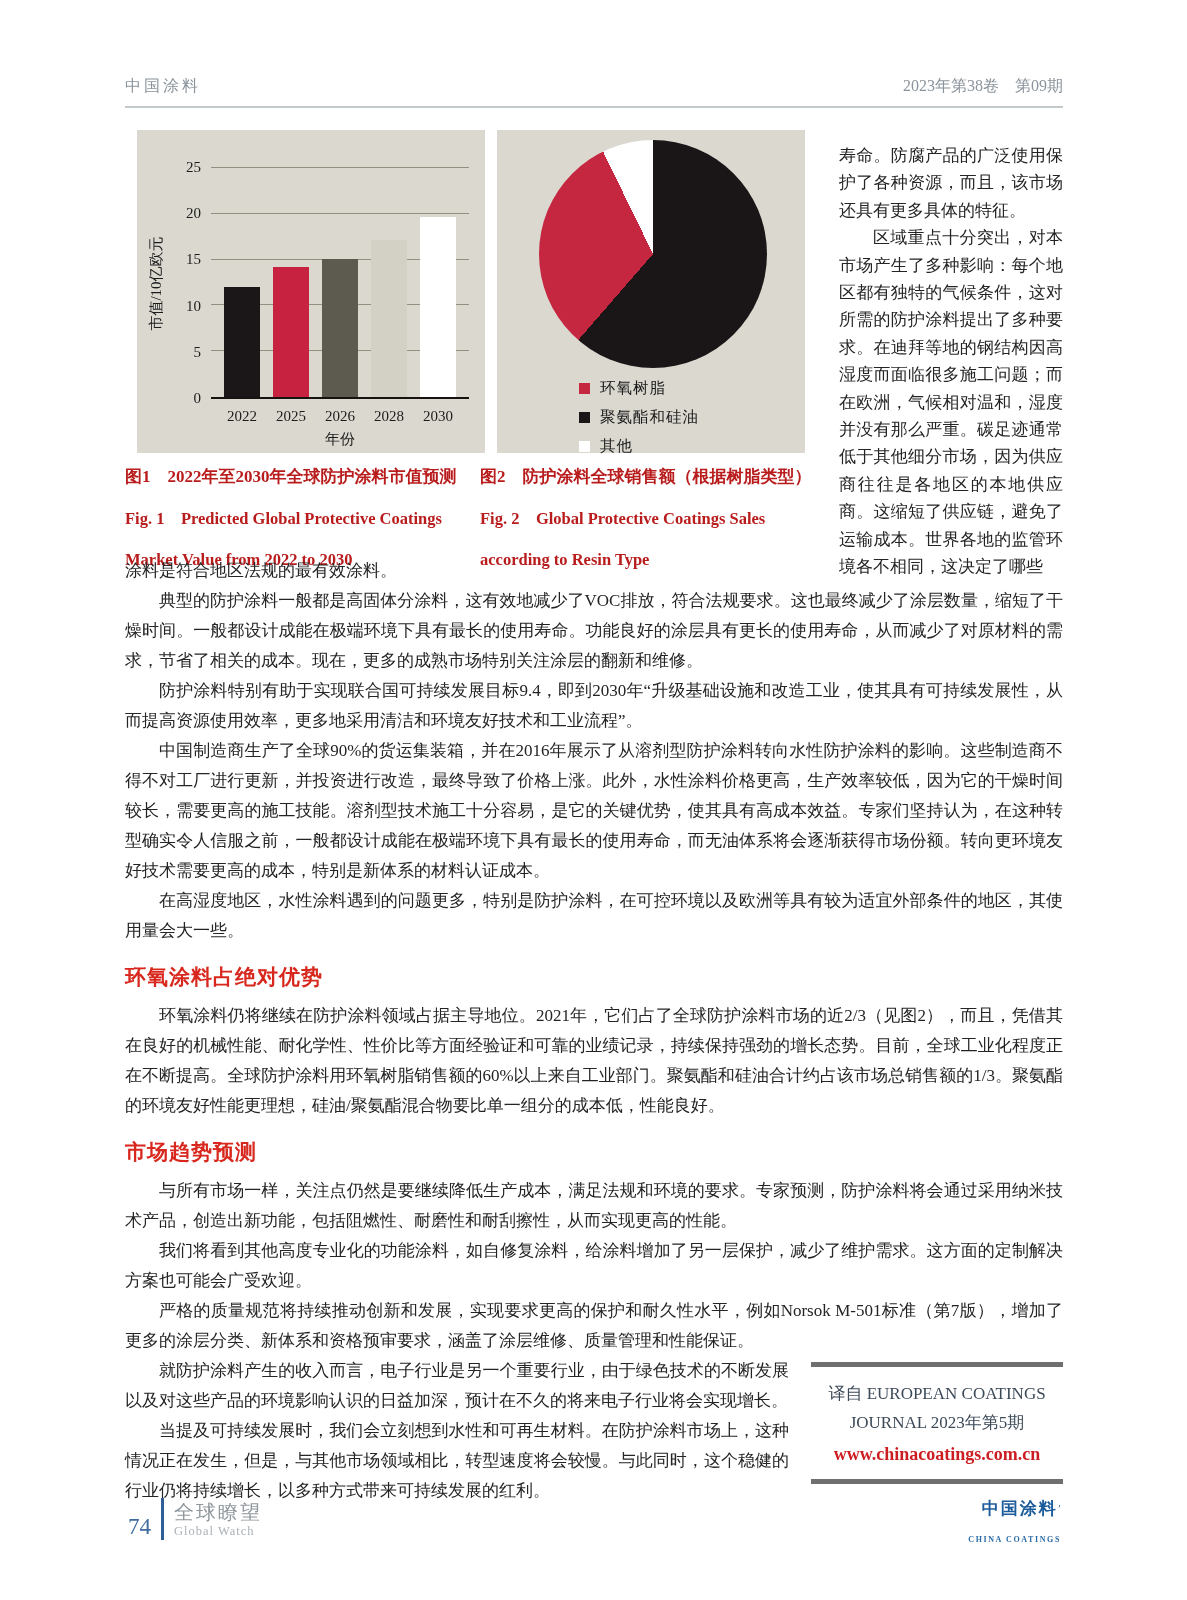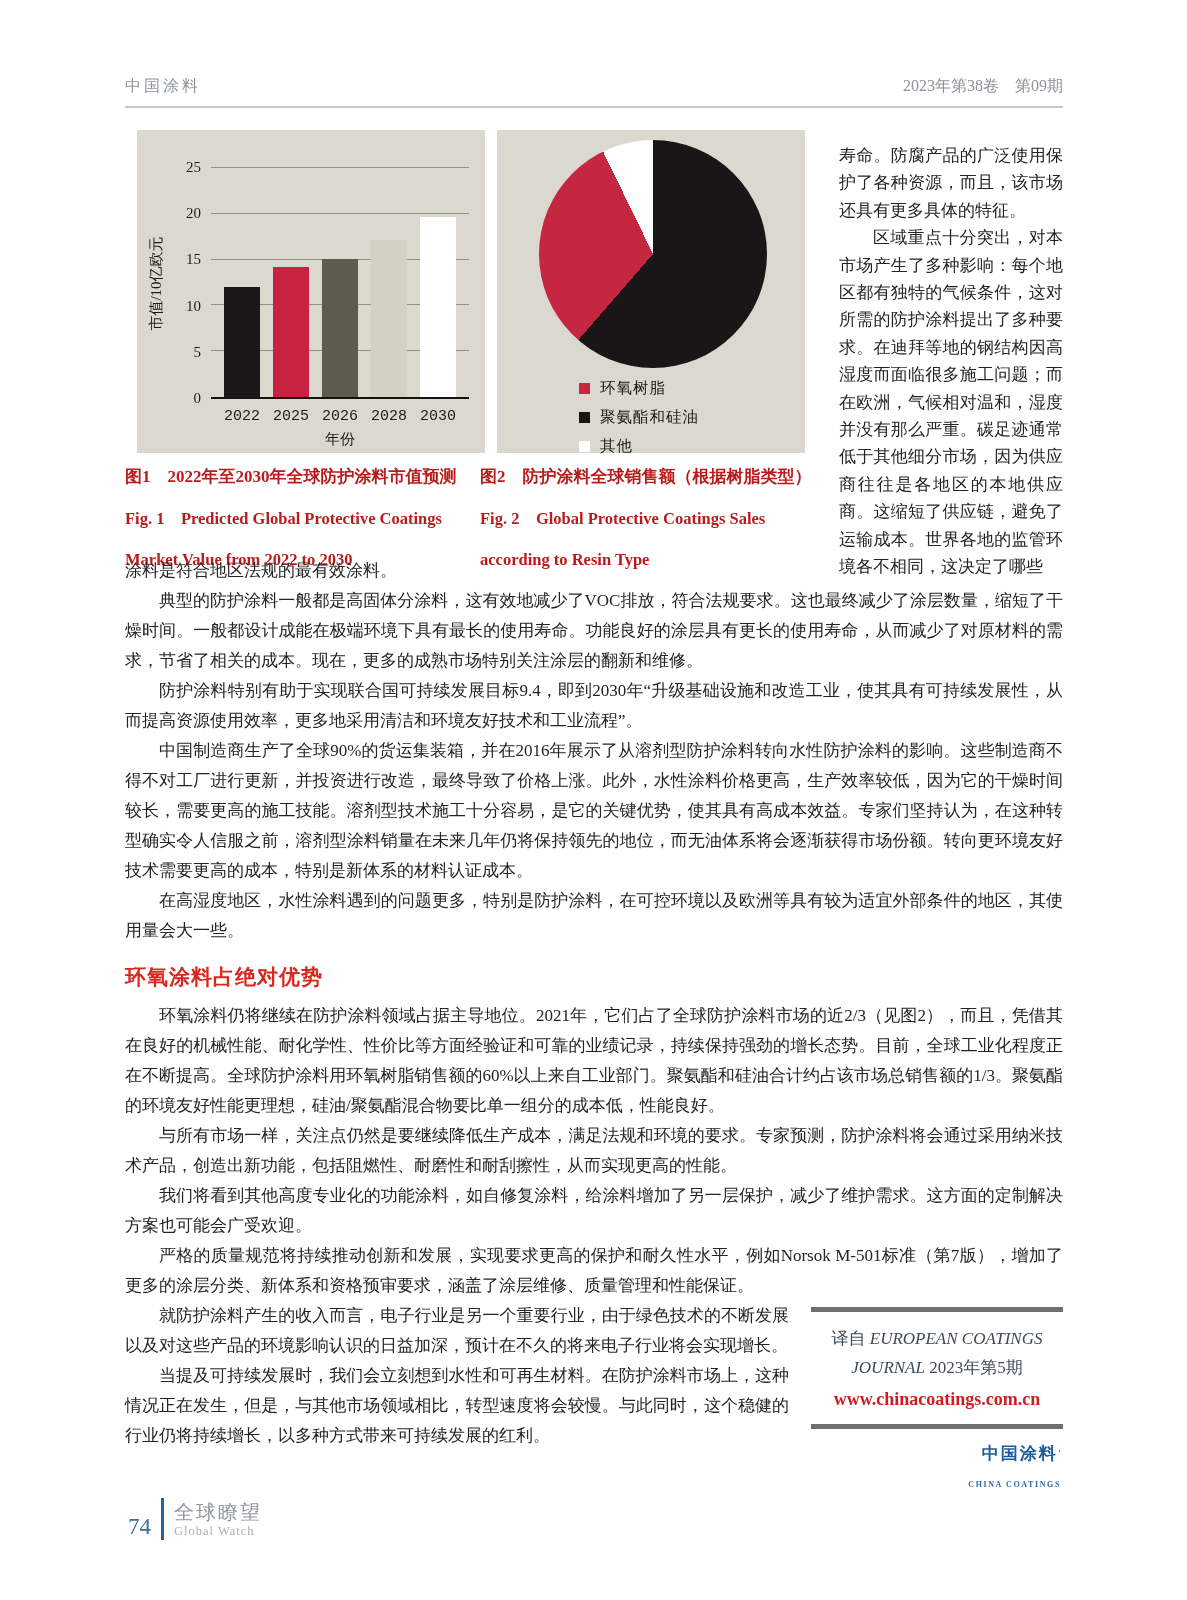--- a/index.html
+++ b/index.html
@@ -29,21 +29,21 @@
   .bars { position:absolute; left:0; right:0; top:0; bottom:0; display:flex; align-items:flex-end; justify-content:space-evenly; }
   .bar { width:36px; }
   .yticks { position:absolute; left:40px; top:38px; bottom:54px; width:28px; }
   .ytick { position:absolute; right:4px; font-size:15px; color:#1c1c1c; }
   .yaxis-title {
     position:absolute; left:8px; top:38px; bottom:54px; width:22px;
     display:flex; align-items:center; justify-content:center;
   }
   .yaxis-title span { transform:rotate(-90deg); white-space:nowrap; font-size:15px; color:#1c1c1c; }
   .xlabels { position:absolute; left:74px; right:16px; bottom:28px; display:flex; justify-content:space-evenly; }
-  .xlabels span { width:36px; text-align:center; font-size:15px; color:#1c1c1c; margin:0 0;font-family:Liberation Mono, monospace; }
+  .xlabels span { width:36px; text-align:center; font-size:15px; color:#1c1c1c; margin:0 0; }
   .xaxis-title { position:absolute; left:74px; right:16px; bottom:4px; text-align:center; font-size:15px; color:#1c1c1c; }
   
   .pie { position:absolute; left:42px; top:10px; width:228px; height:228px; border-radius:50%; }
   .pie-legend { position:absolute; left:82px; top:248px;text-align:center; }
   .legend-item { display:flex; align-items:center; margin-bottom:8px; }
   .legend-swatch { width:11px; height:11px; margin-right:10px; flex:0 0 auto; }
   .legend-label { font-size:15.5px; color:#1a1a1a; letter-spacing:1px; }
   
   .caption { position:absolute; text-align:left; color:#b91c1c; }
   #fig1-cap { left:0px; top:334px; width:372px; }
@@ -68,21 +68,21 @@
     color:#d8281e; font-size:21px; font-weight:bold;
     letter-spacing:1px; margin:16px 0 9px 0; text-indent:0;
   }
   
   .attr-box {
     float:right; width:252px; margin-left:22px; margin-top:6px; margin-bottom:4px;
     text-indent:0; text-align:center;
   }
   .attr-bar { height:5px; background:#6f6f6f; }
   .attr-text { margin:12px 6px 2px 6px; font-size:17px; line-height:29px; color:#3c4a58; }
-  .attr-text .it { font-style:italic; }
+  .attr-text .it { }
   .attr-link { display:block; margin:2px 0 10px 0; font-size:18px; font-weight:bold; color:#cc1e22; text-decoration:none; }
   .logo-wrap { margin-top:10px; text-align:right; padding-right:2px; }
   .logo-zh { font-size:17px; font-weight:bold; color:#1c5c9b; letter-spacing:2px; }
   .logo-mark { font-size:10px; vertical-align:top; color:#1c5c9b; }
   .logo-en { font-size:8px; font-weight:bold; color:#2b6ca8; letter-spacing:1.6px; margin-top:1px; }
   
   .footer { position:absolute; left:128px; top:1498px; display:flex; align-items:center; }
   .footer .pagenum { font-size:23px; color:#3f6b9e; margin-right:10px; align-self:flex-end; }
   .footer .vbar { width:3px; height:42px; background:#2e5e95; margin-right:10px; }
   .footer .sec-zh { font-size:20px; color:#8f979d; letter-spacing:2px; line-height:24px; }
@@ -172,26 +172,27 @@
       <p>寿命。防腐产品的广泛使用保护了各种资源，而且，该市场还具有更多具体的特征。</p>
       <p class="indent">区域重点十分突出，对本市场产生了多种影响：每个地区都有独特的气候条件，这对所需的防护涂料提出了多种要求。在迪拜等地的钢结构因高湿度而面临很多施工问题；而在欧洲，气候相对温和，湿度并没有那么严重。碳足迹通常低于其他细分市场，因为供应商往往是各地区的本地供应商。这缩短了供应链，避免了运输成本。世界各地的监管环境各不相同，这决定了哪些</p>
     </div>
   </div>
 
   <div class="bodytext">
     <p class="noindent">涂料是符合地区法规的最有效涂料。</p>
     <p>典型的防护涂料一般都是高固体分涂料，这有效地减少了VOC排放，符合法规要求。这也最终减少了涂层数量，缩短了干燥时间。一般都设计成能在极端环境下具有最长的使用寿命。功能良好的涂层具有更长的使用寿命，从而减少了对原材料的需求，节省了相关的成本。现在，更多的成熟市场特别关注涂层的翻新和维修。</p>
     <p>防护涂料特别有助于实现联合国可持续发展目标9.4，即到2030年“升级基础设施和改造工业，使其具有可持续发展性，从而提高资源使用效率，更多地采用清洁和环境友好技术和工业流程”。</p>
 
-    <p>中国制造商生产了全球90%的货运集装箱，并在2016年展示了从溶剂型防护涂料转向水性防护涂料的影响。这些制造商不得不对工厂进行更新，并投资进行改造，最终导致了价格上涨。此外，水性涂料价格更高，生产效率较低，因为它的干燥时间较长，需要更高的施工技能。溶剂型技术施工十分容易，是它的关键优势，使其具有高成本效益。专家们坚持认为，在这种转型确实令人信服之前，溶剂型涂料销量在未来几年仍将保持领先的地位，而无油体系将会逐渐获得市场份额。转向更环境友好技术需要更高的成本，特别是新体系的材料认证成本。</p>
+    <p>中国制造商生产了全球90%的货运集装箱，并在2016年展示了从溶剂型防护涂料转向水性防护涂料的影响。这些制造商不得不对工厂进行更新，并投资进行改造，最终导致了价格上涨。此外，水性涂料价格更高，生产效率较低，因为它的干燥时间较长，需要更高的施工技能。溶剂型技术施工十分容易，是它的关键优势，使其具有高成本效益。专家们坚持认为，在这种转型确实令人信服之前，一般都设计成能在极端环境下具有最长的使用寿命，而无油体系将会逐渐获得市场份额。转向更环境友好技术需要更高的成本，特别是新体系的材料认证成本。</p>
     <p>在高湿度地区，水性涂料遇到的问题更多，特别是防护涂料，在可控环境以及欧洲等具有较为适宜外部条件的地区，其使用量会大一些。</p>
 
     <h2 class="sec">环氧涂料占绝对优势</h2>
     <p>环氧涂料仍将继续在防护涂料领域占据主导地位。2021年，它们占了全球防护涂料市场的近2/3（见图2），而且，凭借其在良好的机械性能、耐化学性、性价比等方面经验证和可靠的业绩记录，持续保持强劲的增长态势。目前，全球工业化程度正在不断提高。全球防护涂料用环氧树脂销售额的60%以上来自工业部门。聚氨酯和硅油合计约占该市场总销售额的1/3。聚氨酯的环境友好性能更理想，硅油/聚氨酯混合物要比单一组分的成本低，性能良好。</p>
 
+    <h2 class="sec">市场趋势预测</h2>
     <p>与所有市场一样，关注点仍然是要继续降低生产成本，满足法规和环境的要求。专家预测，防护涂料将会通过采用纳米技术产品，创造出新功能，包括阻燃性、耐磨性和耐刮擦性，从而实现更高的性能。</p>
     <p>我们将看到其他高度专业化的功能涂料，如自修复涂料，给涂料增加了另一层保护，减少了维护需求。这方面的定制解决方案也可能会广受欢迎。</p>
 
     <div class="clearfix">
       <p>严格的质量规范将持续推动创新和发展，实现要求更高的保护和耐久性水平，例如Norsok M-501标准（第7版），增加了更多的涂层分类、新体系和资格预审要求，涵盖了涂层维修、质量管理和性能保证。</p>
 
       <div class="attr-box">
         <div class="attr-bar"></div>
         <div class="attr-text">
           <span>译自 </span><span class="it">EUROPEAN COATINGS JOURNAL</span><span> 2023年第5期</span>

